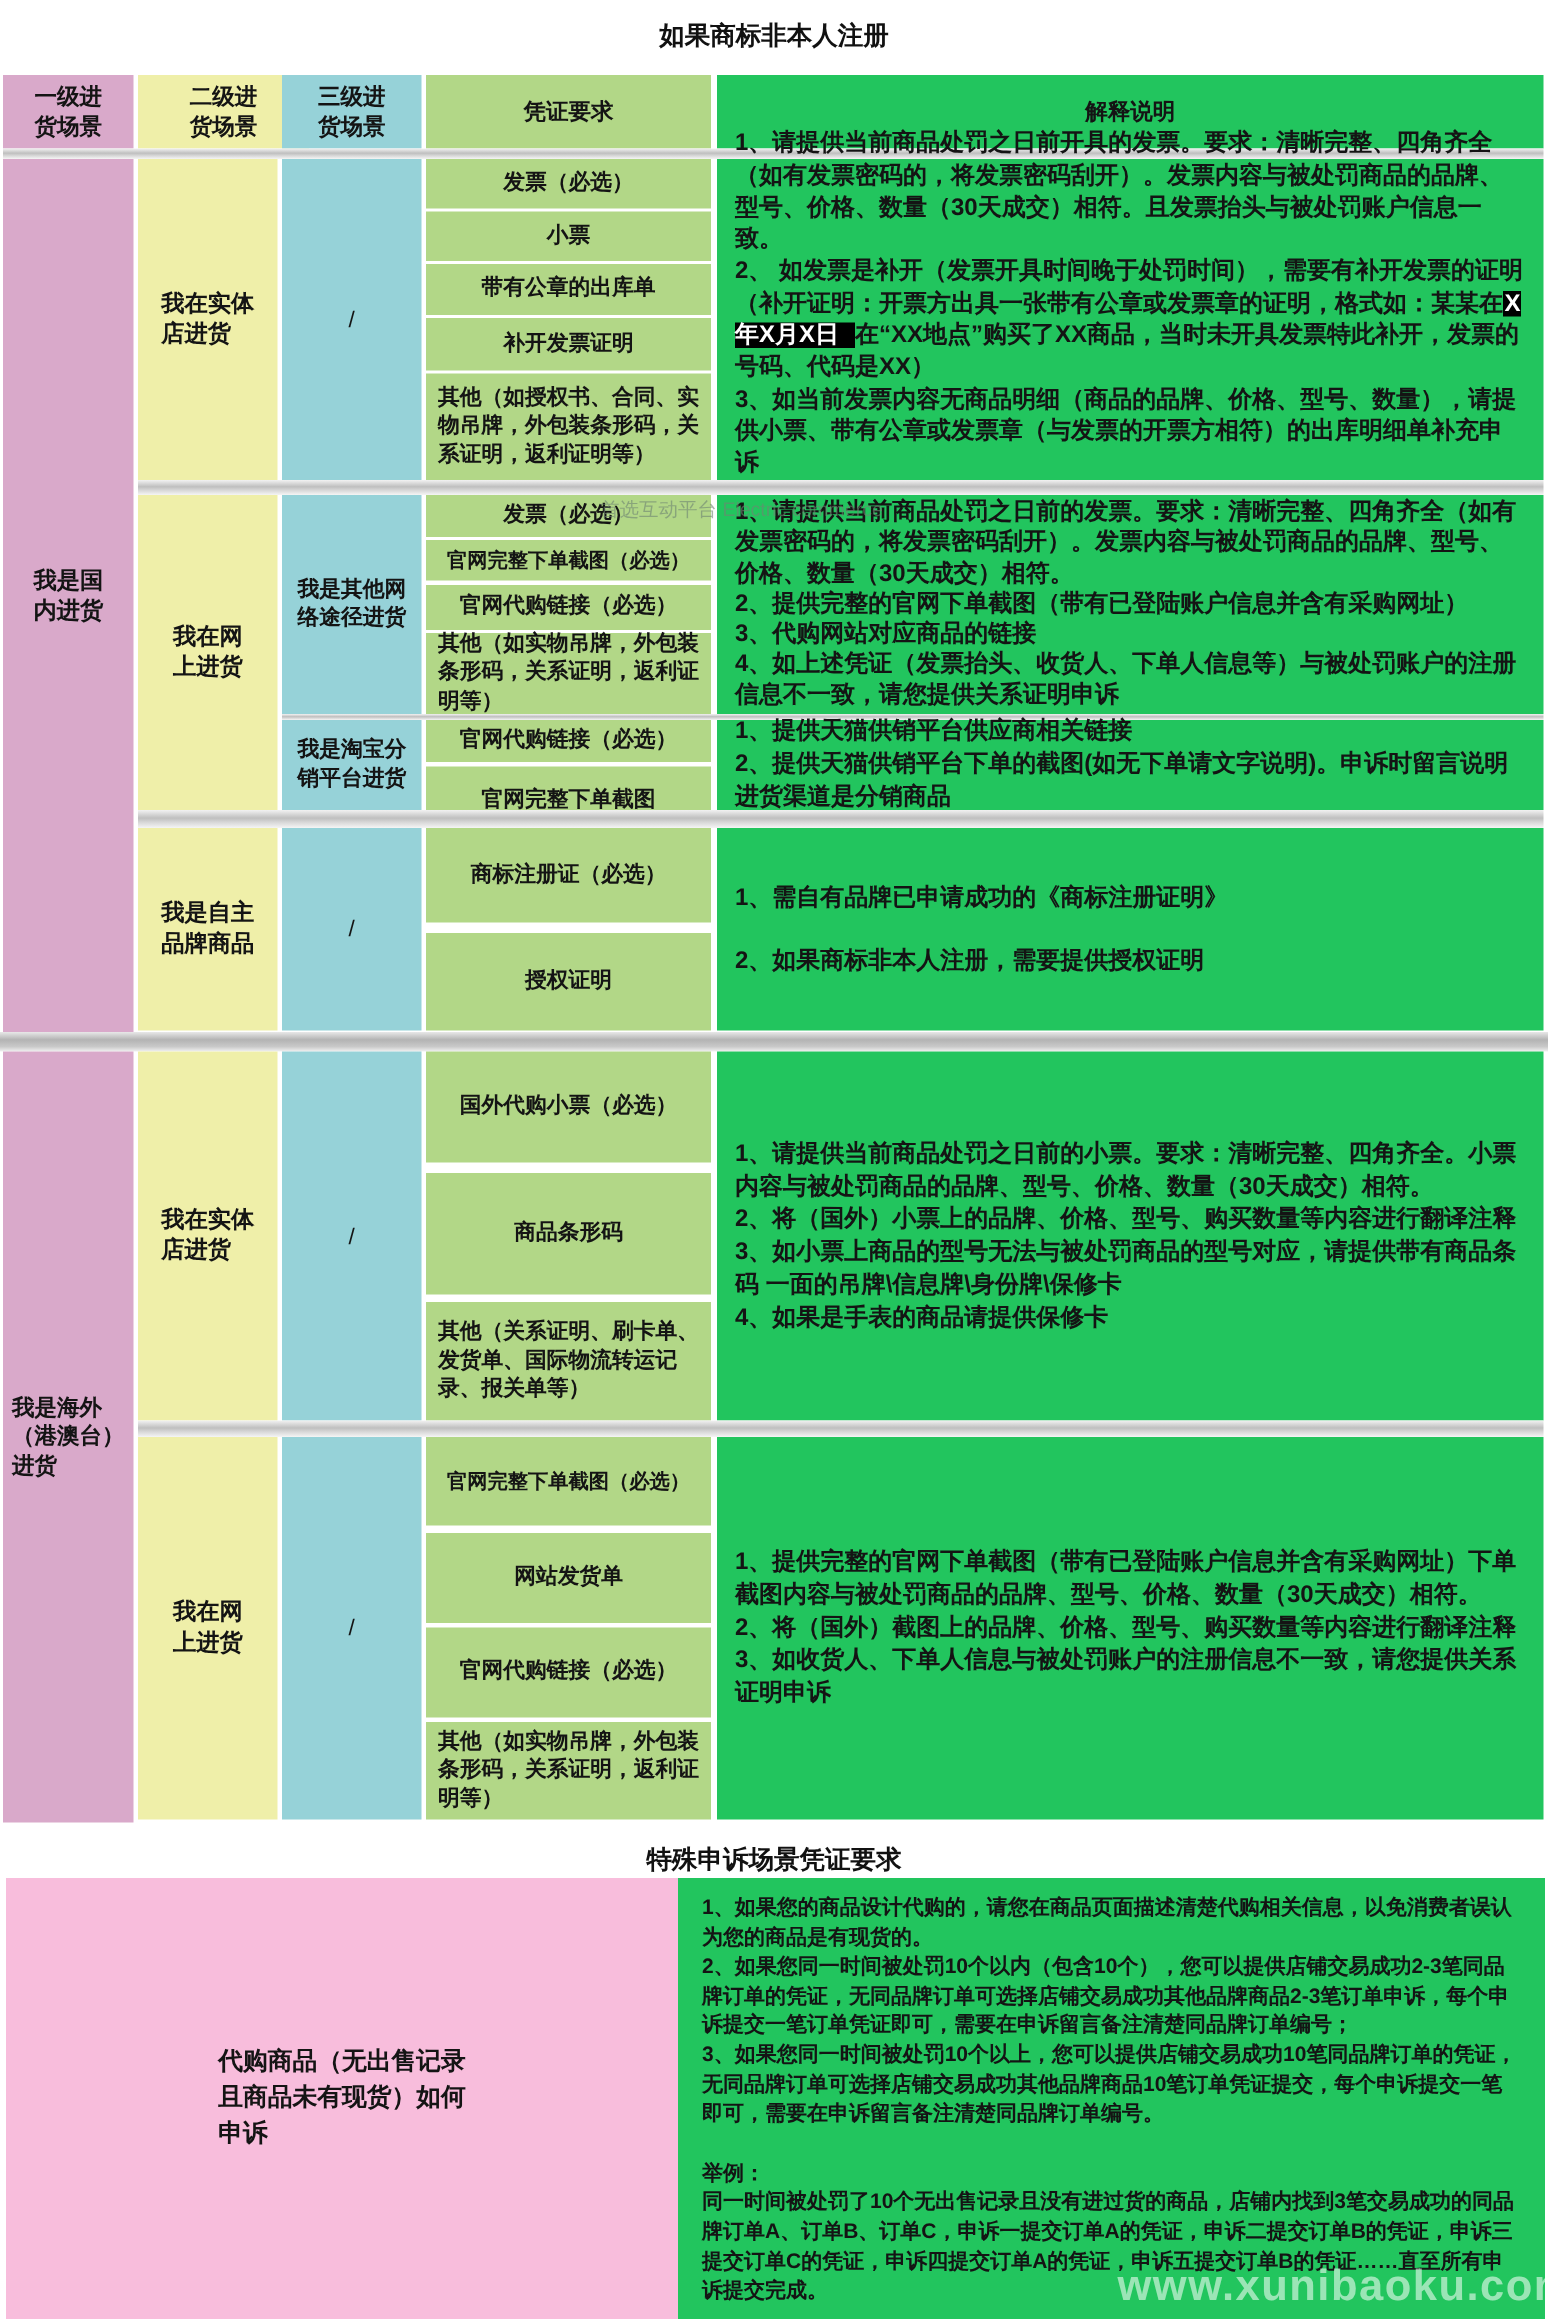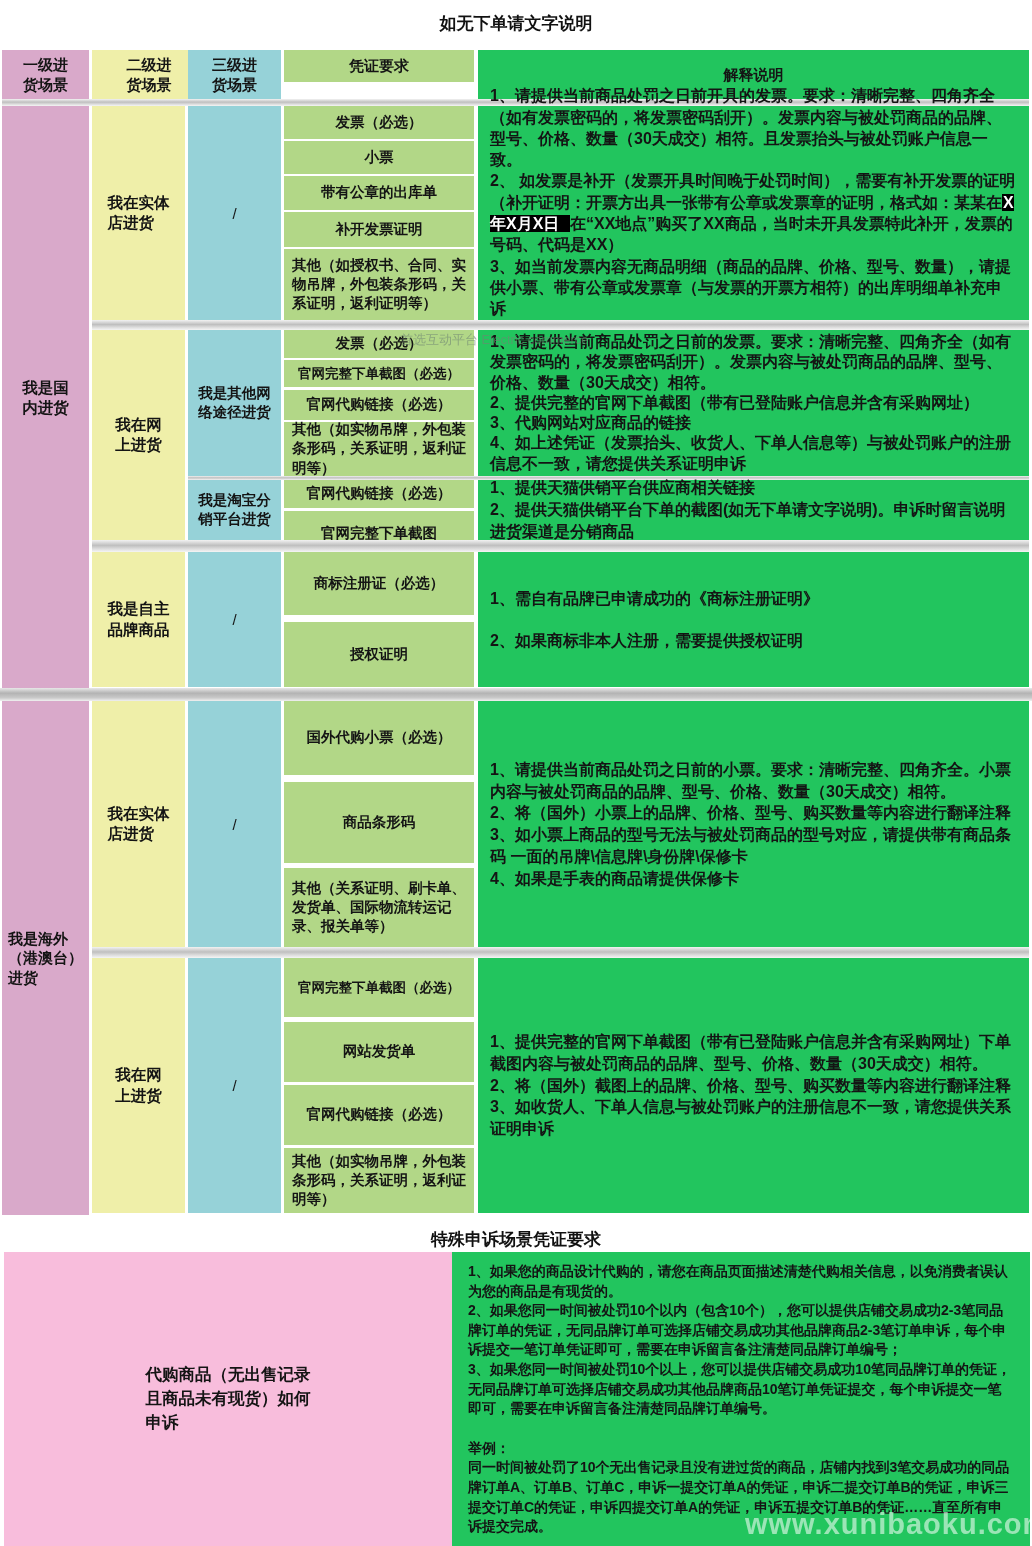--- a/index.html
+++ b/index.html
@@ -43,35 +43,35 @@
   .special-left .inner{white-space:pre-line;font-size:16.5px;font-weight:bold;line-height:1.45;}
   .special-explain{font-size:14px;font-weight:bold;line-height:1.4;padding:10px 16px;}
   .special-explain p{margin:0;}
   .special-explain p.sp{margin-top:20px;}
 </style>
 </head>
 <body>
 
 <div id="canvas">
 
-  <div class="abs title" style="top:12px;">如无下单请文字说明</div>
+  <div class="abs title" style="top:12px;">如果商标非本人注册</div>
 
   <div class="abs cell hdr c-pink" style="left:2px;top:50px;width:87px;height:49px;">
       <div class="inner">一级进
 货场景</div>
     </div>
   <div class="abs cell hdr c-yellow" style="left:92px;top:50px;width:114px;height:49px;">
       <div class="inner">二级进
 货场景</div>
     </div>
   <div class="abs cell hdr c-teal" style="left:188px;top:50px;width:93px;height:49px;">
       <div class="inner">三级进
 货场景</div>
     </div>
-  <div class="abs cell hdr c-green" style="left:284px;top:50px;width:190px;height:32px;">
+  <div class="abs cell hdr c-green" style="left:284px;top:50px;width:190px;height:49px;">
       <div class="inner">凭证要求</div>
     </div>
   <div class="abs cell hdr c-orange" style="left:478px;top:50px;width:551px;height:49px;">
       <div class="inner">解释说明</div>
     </div>
   <div class="abs band" style="left:2px;top:99px;width:1027px;height:7px;"></div>
 
   <div class="abs cell lvl c-pink" style="left:2px;top:106px;width:87px;height:584px;">
       <div class="inner">我是国
 内进货</div>

